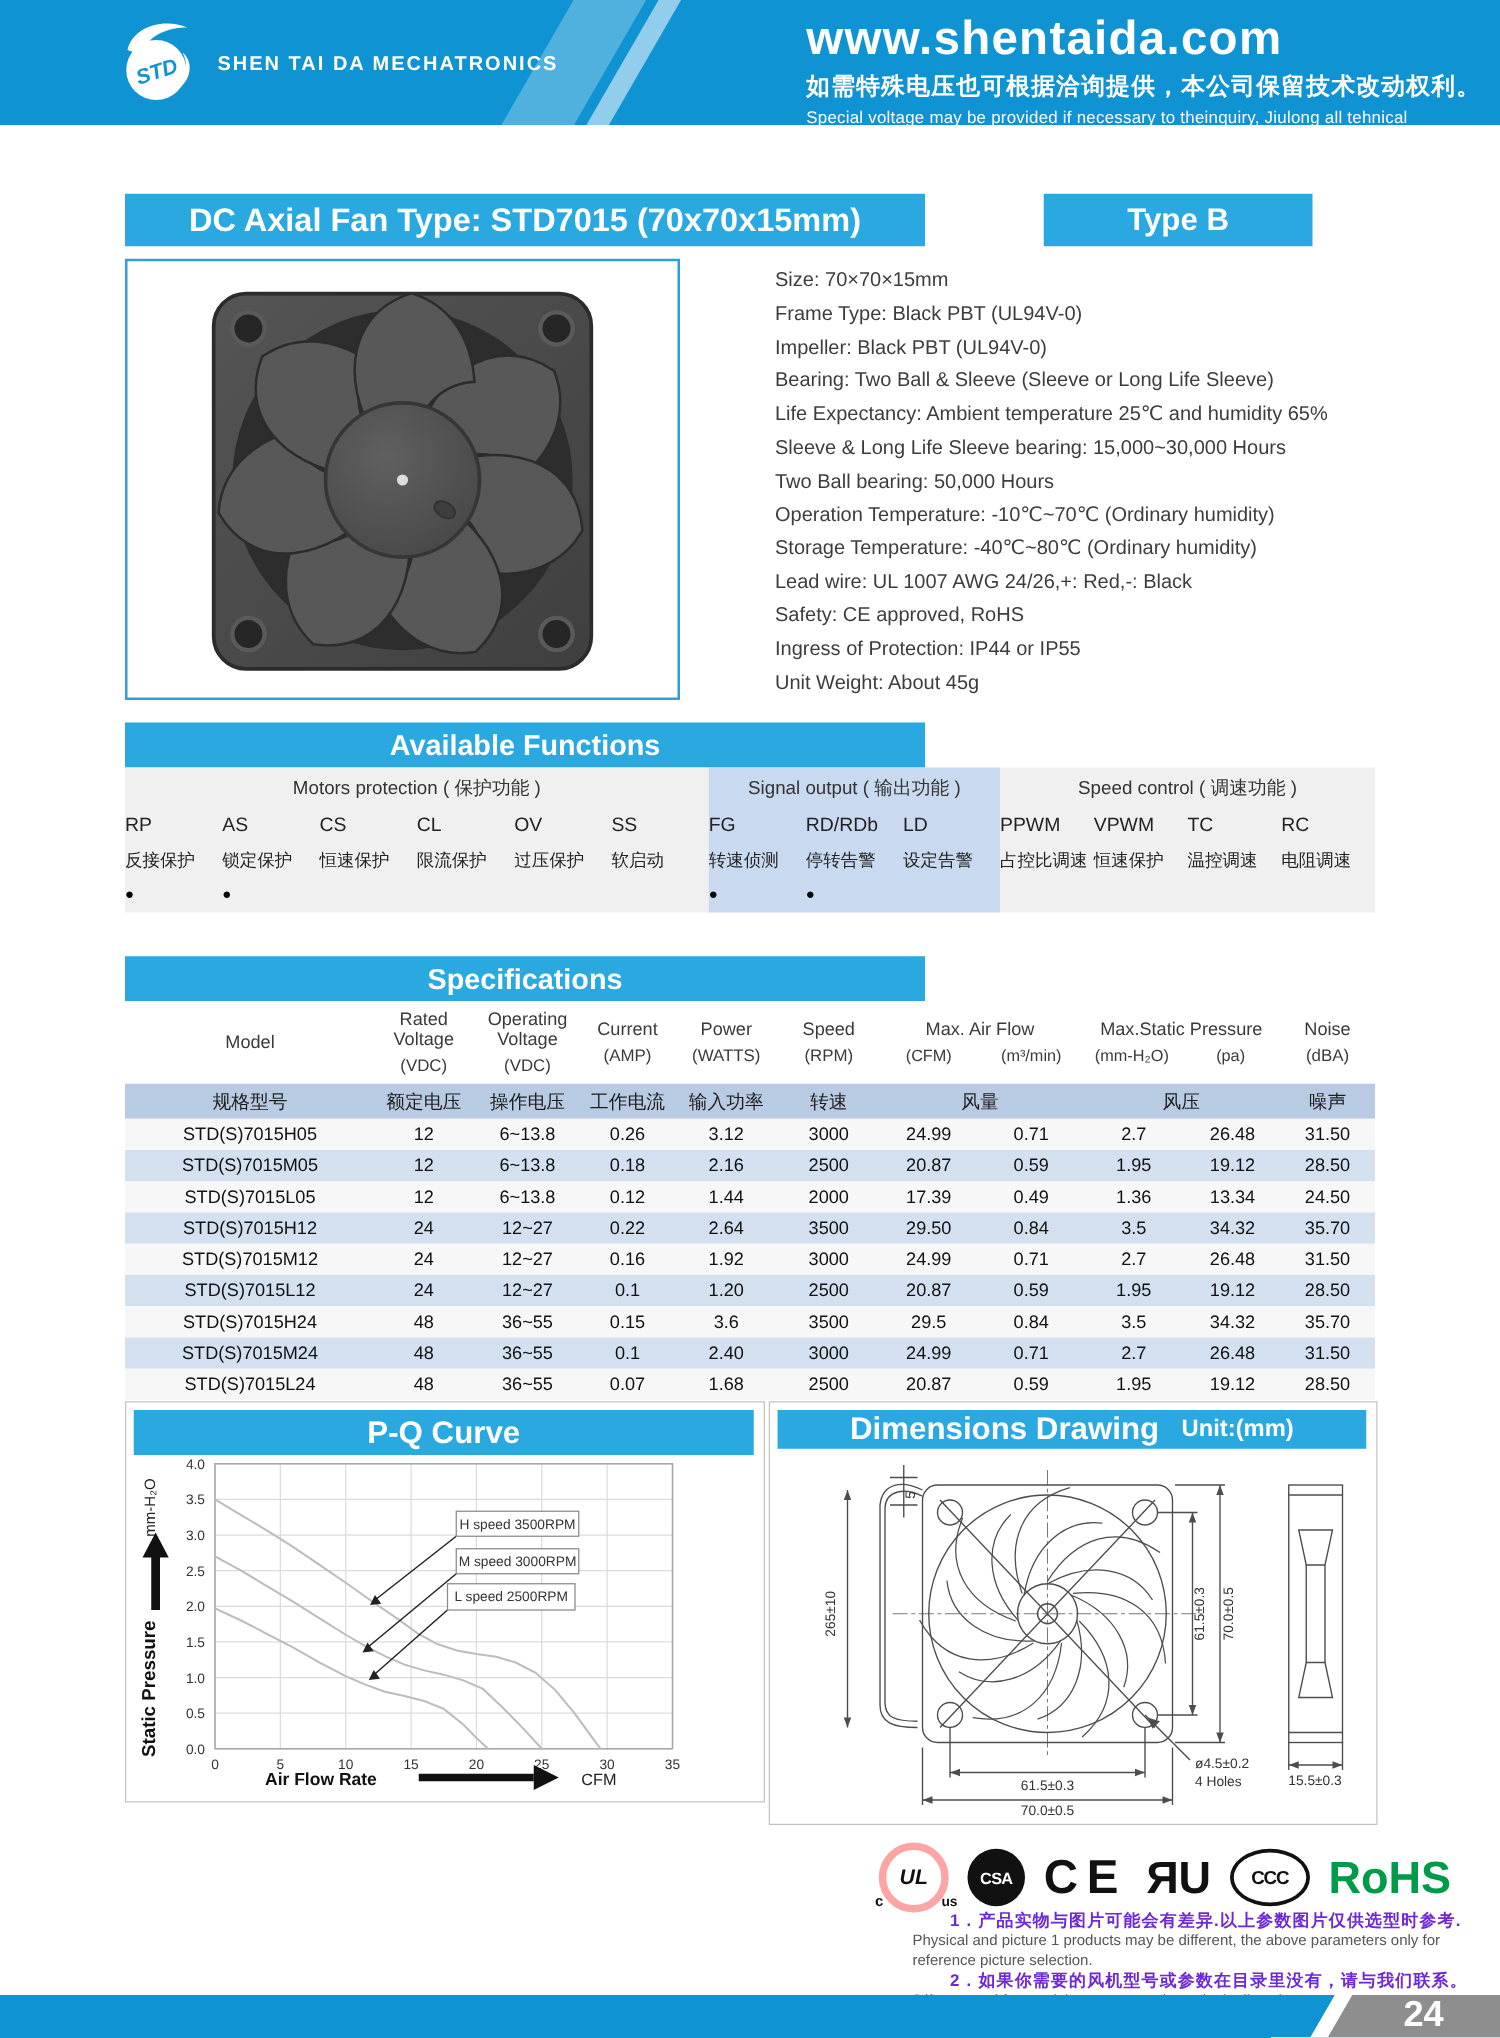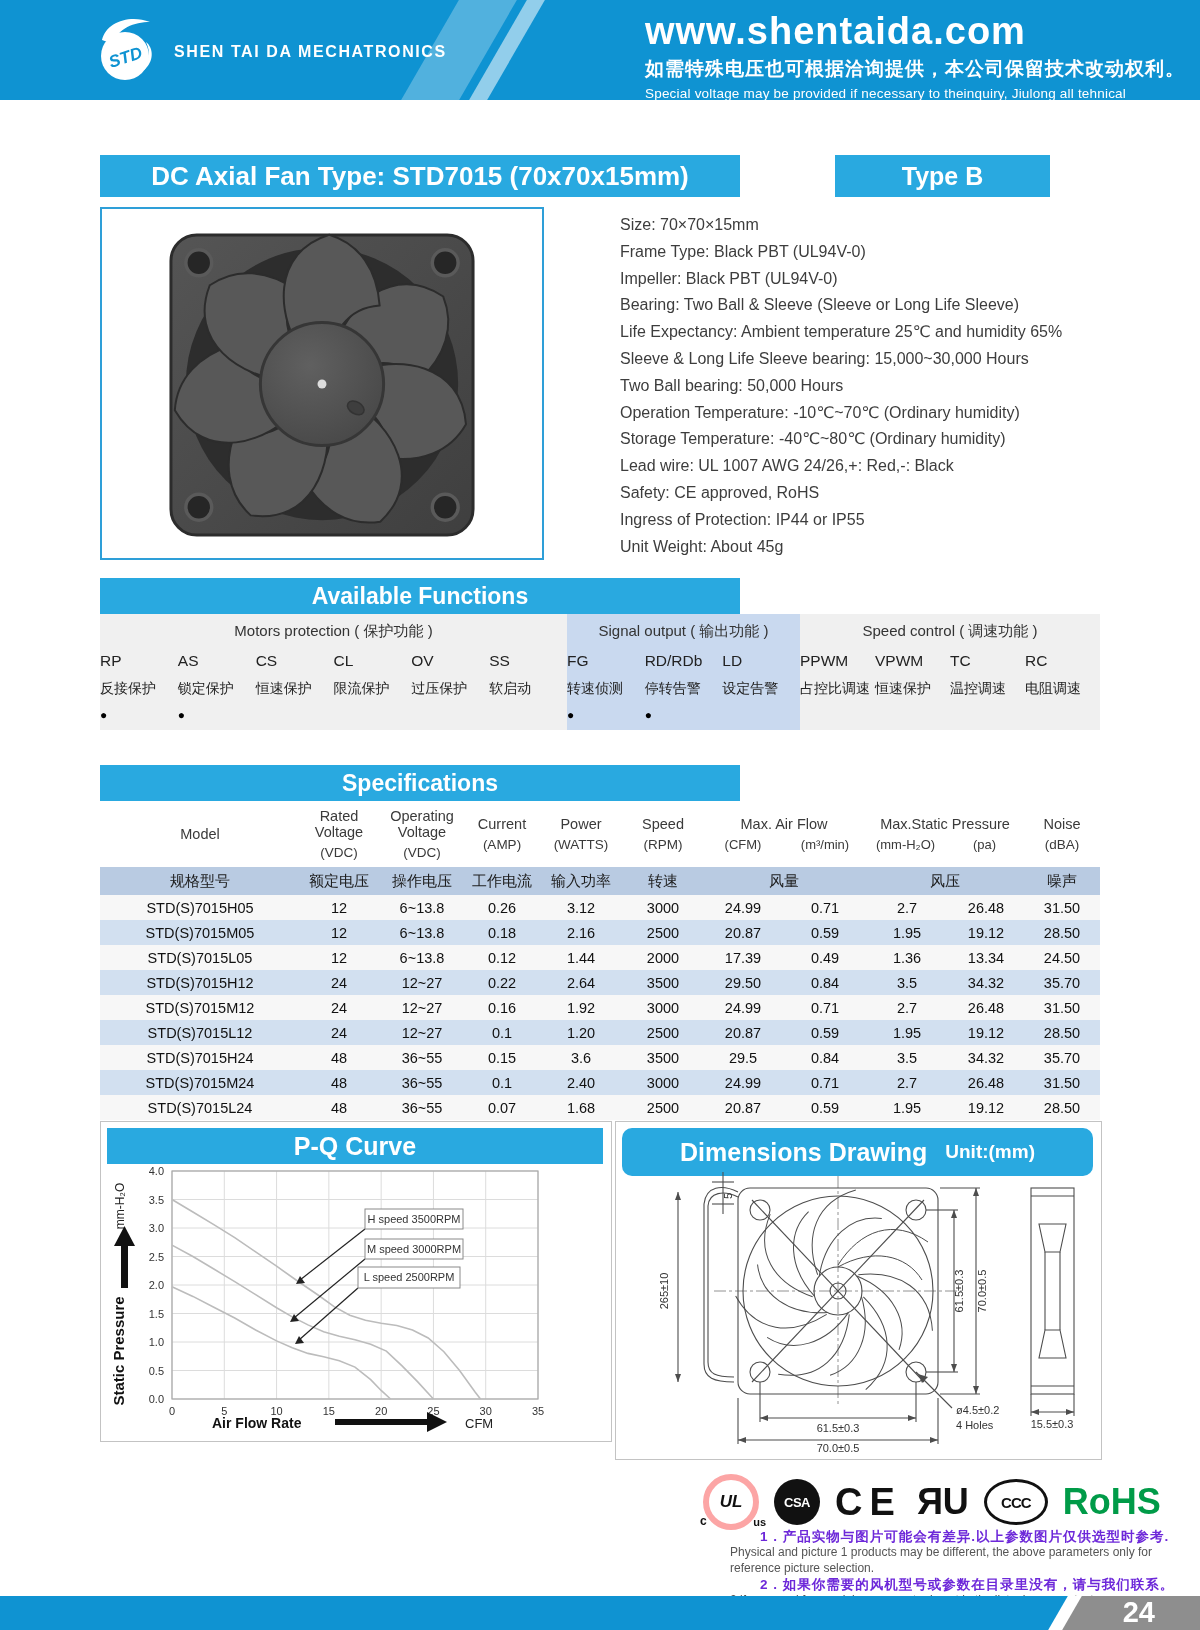--- a/index.html
+++ b/index.html
@@ -55,21 +55,21 @@
   .shead-cn .sc{justify-content:center;}
   .srow{height:25px;color:#111;}
   .srow .sc{justify-content:center;font-size:14.5px;}
   .srow.white{background:#f7f7f7;}
   .srow.blue{background:#d2e0f0;}
   
   .pq-box{position:absolute;left:100px;top:1121px;width:510px;height:319px;border:1px solid #c3c3c3;background:#fff;}
   .pq-bar{position:absolute;left:6px;top:6px;width:496px;height:36px;font-size:25px;}
   .pq-svg{position:absolute;left:6px;top:44px;}
   .dim-box{position:absolute;left:615px;top:1121px;width:485px;height:337px;border:1px solid #c3c3c3;background:#fff;}
-  .dim-bar{position:absolute;left:6px;top:6px;width:471px;height:48px;font-size:25px;display:flex;gap:18px;align-items:center;justify-content:center;border-radius:10px;}
+  .dim-bar{position:absolute;left:6px;top:6px;width:471px;height:31px;font-size:25px;display:flex;gap:18px;align-items:center;justify-content:center;}
   .dim-unit{font-size:19px;font-weight:bold;}
   .dim-svg{position:absolute;left:6px;top:46px;}
   svg text{font-family:"Liberation Sans","DejaVu Sans",sans-serif;}
   
   .certs{position:absolute;left:703px;top:1477px;height:50px;display:flex;align-items:center;gap:15px;}
   .ul-circ{position:relative;width:44px;height:44px;border:6px solid #fca5a5;border-radius:50%;
            display:flex;align-items:center;justify-content:center;font-weight:bold;font-style:italic;font-size:17px;color:#111;}
   .ul-c{position:absolute;left:-9px;bottom:-4px;font-size:12px;font-style:normal;font-weight:bold;}
   .ul-us{position:absolute;right:-13px;bottom:-4px;font-size:11px;font-style:normal;font-weight:bold;}
   .csa-circ{width:46px;height:46px;border-radius:50%;background:#111;color:#fff;display:flex;align-items:center;justify-content:center;

